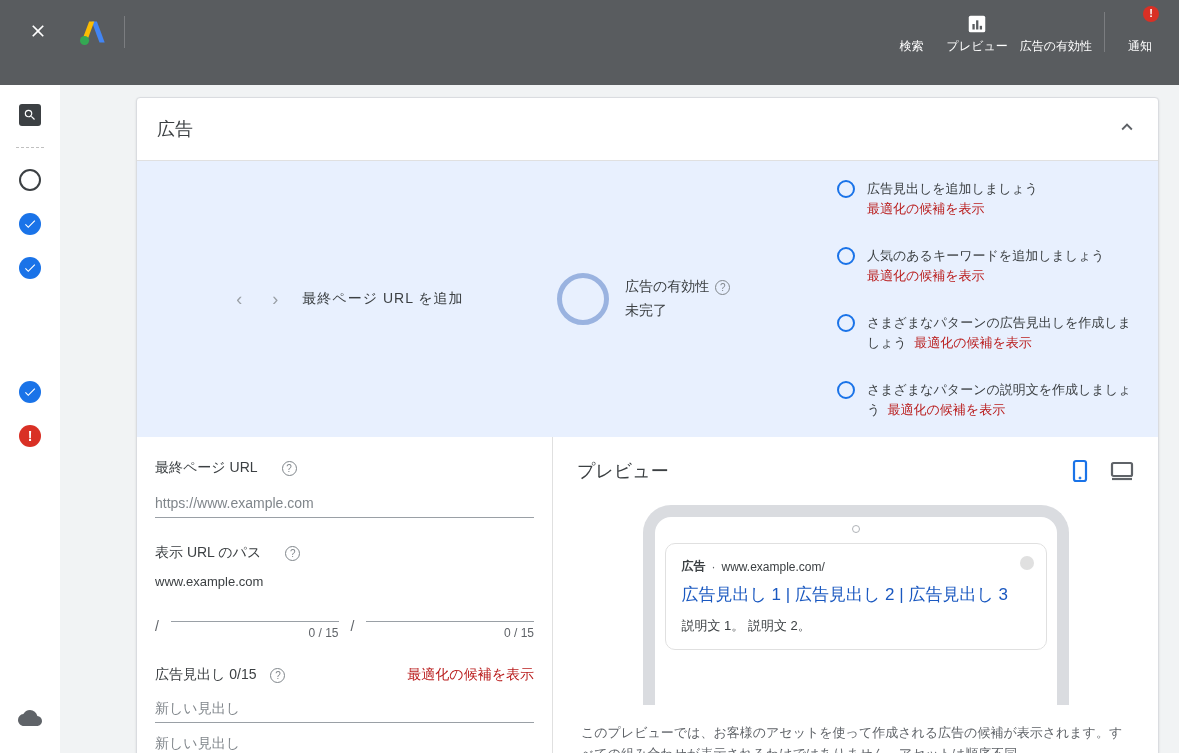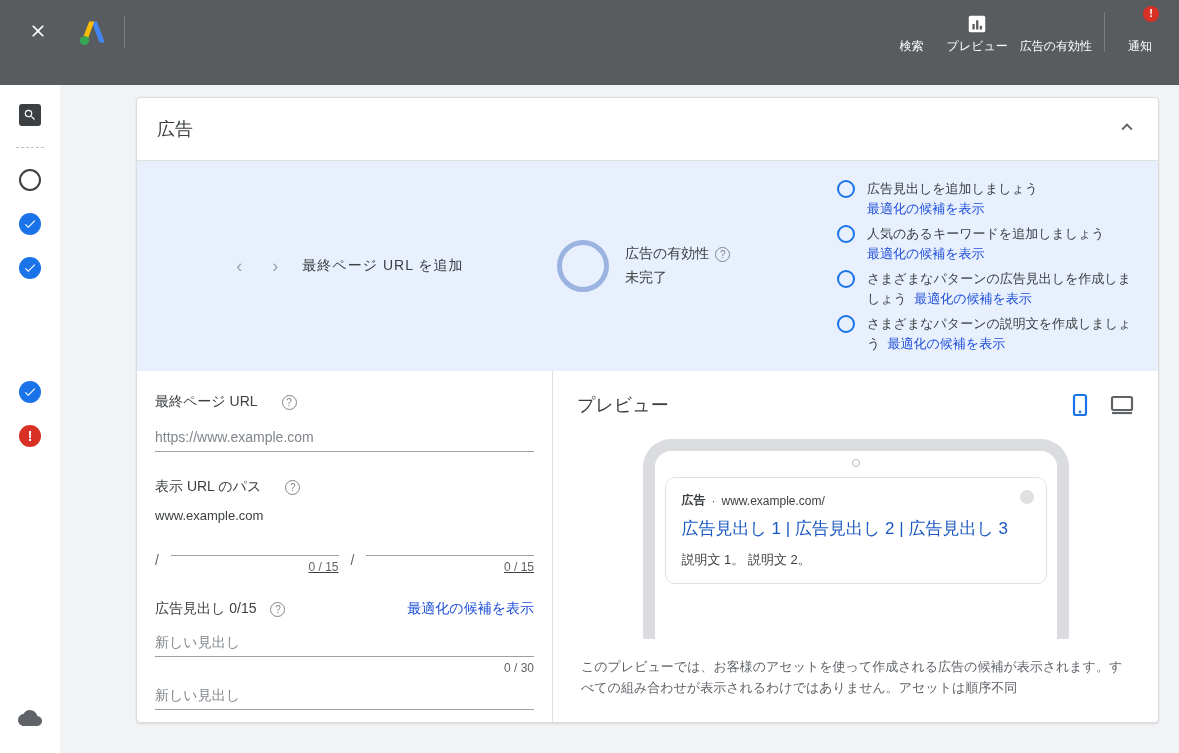--- a/index.html
+++ b/index.html
@@ -44,37 +44,37 @@
   .chev svg { width: 22px; height: 22px; fill: #5f6368; }
 
   
   .strength { background: #e8f0fe; padding: 18px 10px 18px 0; display: grid; grid-template-columns: 420px 280px 1fr; align-items: center; gap: 0; }
   .str-nav { display: flex; align-items: center; justify-content: center; gap: 18px; color: #5f6368; font-size: 14px; }
   .nav-arrow { color: #9aa0a6; font-size: 18px; padding: 6px; cursor: pointer; }
   .str-nav-label { color: #3c4043; letter-spacing: 1px; }
   .str-mid { display: flex; align-items: center; gap: 16px; }
   .ring { width: 52px; height: 52px; border: 5px solid #9ab3e0; border-radius: 50%; }
   .str-txt { font-size: 14px; line-height: 1.7; color: #3c4043; }
-  .str-list { display: flex; flex-direction: column; gap: 6px; font-size: 13px; padding-right: 14px; }
+  .str-list { display: flex; flex-direction: column; gap: 28px; font-size: 13px; padding-right: 14px; }
   .str-row { display: flex; gap: 12px; align-items: flex-start; }
   .radio-empty { width: 18px; height: 18px; border: 2px solid #1a73e8; border-radius: 50%; flex-shrink: 0; margin-top: 1px; }
   .str-row-txt { line-height: 1.5; }
-  .link { color: #1d4ed8; cursor: pointer; }
+  .link { color: #b91c1c; cursor: pointer; }
 
   
   .editor { display: grid; grid-template-columns: 416px 1fr; }
   .edit-left { padding: 22px 18px 0; border-right: 1px solid #e0e0e0; font-size: 14px; color: #3c4043; }
   .field-block { margin-bottom: 26px; }
   .field-label { font-size: 14px; margin-bottom: 12px; display: flex; align-items: center; gap: 24px; }
   .help-out { width: 15px; height: 15px; border: 1.3px solid #80868b; border-radius: 50%; display: inline-flex; align-items: center; justify-content: center; font-size: 10px; color: #80868b; }
   .text-input { width: 100%; border: none; border-bottom: 1px solid #9aa0a6; padding: 6px 0; font-size: 14px; color: #80868b; background: transparent; outline: none; }
   .text-input::placeholder { color: #80868b; }
   .display-url-base { font-size: 13px; color: #3c4043; margin-bottom: 4px; }
   .path-row { display: flex; gap: 12px; align-items: flex-end; }
-  .path-seg { flex: 1; text-decoration: underline; }
+  .path-seg { flex: 1; }
   .slash { color: #5f6368; padding-bottom: 6px; }
   .counter { text-align: right; font-size: 12px; color: #5f6368; margin-top: 4px; }
   .headline-row { display: flex; align-items: baseline; gap: 14px; margin-bottom: 10px; }
   .headline-row .link { font-size: 14px; }
 
   .edit-right { padding: 22px 24px 0; }
   .pv-head { display: flex; align-items: center; margin-bottom: 22px; }
   .pv-title { font-size: 18px; font-weight: 400; color: #3c4043; }
   .pv-devices { margin-left: auto; display: flex; gap: 18px; }
   .dev-ico { width: 24px; height: 24px; cursor: pointer; }
@@ -268,21 +268,20 @@
           </div>
 
           <div class="field-block" style="margin-bottom:12px;">
             <div class="headline-row">
               <span>広告見出し 0/15</span>
               <span class="help-out">?</span>
               <span style="flex:1"></span>
               <span class="link">最適化の候補を表示</span>
             </div>
             <input class="text-input" placeholder="新しい見出し" style="">
-            <div class="counter">0 / 30</div>
             <input class="text-input" style="margin-top: 6px;" placeholder="新しい見出し">
           </div>
         </div>
 
         <div class="edit-right">
           <div class="pv-head">
             <span class="pv-title">プレビュー</span>
             <div class="pv-devices">
               <span class="dev-ico active"><svg viewBox="0 0 24 24">
                     <rect x="6" y="2" width="12" height="20" rx="2" fill="none" stroke-width="2.2"></rect>

